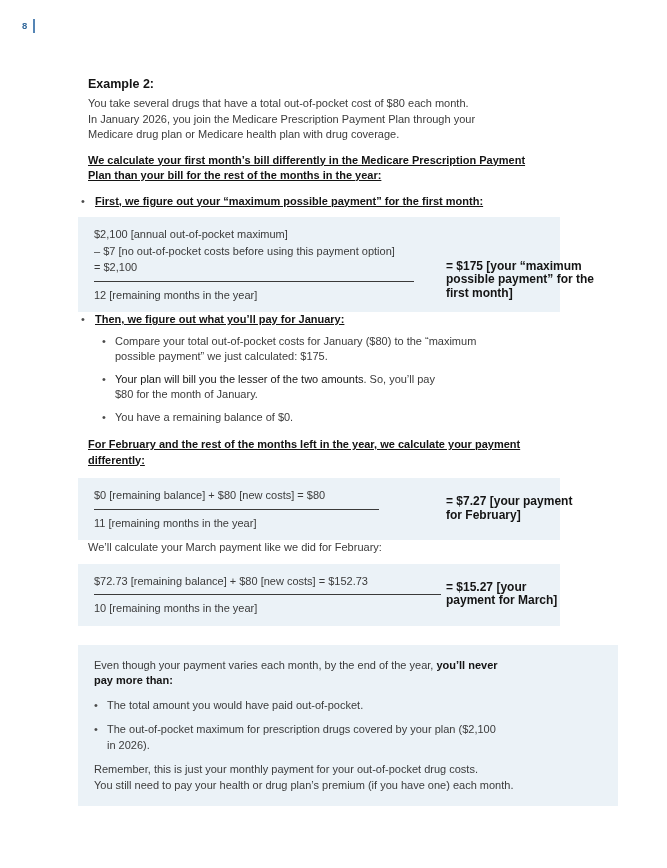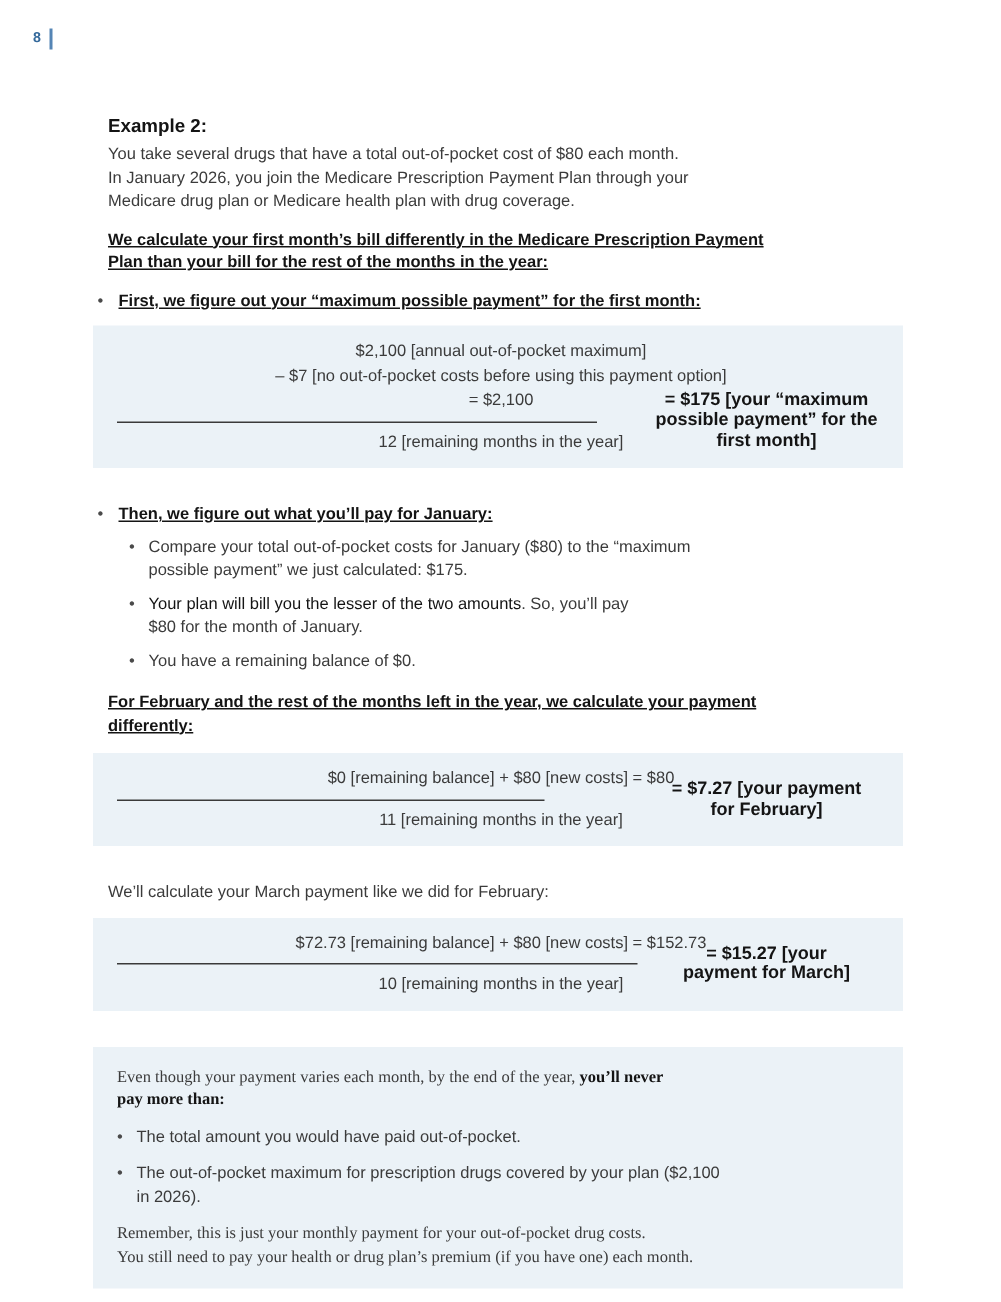--- a/index.html
+++ b/index.html
@@ -21,62 +21,61 @@
     line-height:15.5px;
   }
   
   .pageno{
     position:absolute;top:18px;left:22px;
     font-size:9.5px;font-weight:bold;color:var(--accent);
     display:flex;align-items:center;
   }
   .pagebar{display:inline-block;width:2px;height:14px;background:#5585b5;margin-left:6px;}
   
-  .content{position:absolute;top:76px;left:72px;width:540px;}
+  .content{position:absolute;top:76px;left:88px;width:540px;}
   h2.example{font-size:12.5px;line-height:16px;color:var(--bold_text);margin-bottom:4px;font-weight:bold;}
   p.body{white-space:pre-line;margin-bottom:10px;}
   .bold{font-weight:bold;color:var(--bold_text);text-decoration:underline;}
   
   .bullet{display:flex;margin-bottom:8px;}
   .bullet .dot{width:13px;flex:none;color:#4a4a4a;}
   .bullet .btext{white-space:pre-line;flex:1;}
   .bullet.l1{margin-left:-7px;}
   .bullet.l1 .dot{width:14px;}
   .subbullets{margin-left:14px;margin-bottom:12px;}
   .subbullets .bullet{margin-bottom:7px;}
   
   .calcbox{
     position:relative;
     margin-left:-10px;
-    width:540px;
+    width:482px;
     background:var(--box_bg);
     padding:9px 12px 9px 16px;
-    margin-bottom:24px;
-    text-align:center;
+    margin-bottom:0;
   }
   .fline{line-height:16.5px;white-space:nowrap;}
   .frac{border-top:1.6px solid #3a3a3a;margin:5px 0 5px 0;}
   .result{
     position:absolute;left:368px;width:162px;
     font-weight:bold;color:var(--bold_text);
     font-size:12px;line-height:13.8px;
     white-space:pre-line;
   }
   .result.bottom{bottom:11px;}
   .result.middle{top:50%;transform:translateY(-50%);}
   
   .summarybox{
     position:relative;
     margin-left:-10px;
     width:540px;
     background:var(--box_bg);
     padding:13px 8px 13px 16px;
     margin-top:19px;
   }
-  .summarybox p{white-space:pre-line;margin-bottom:9px;font-family:Liberation Serif, serif;}
+  .summarybox p{white-space:pre-line;margin-bottom:9px;}
   .summarybox .bullet{margin-bottom:9px;}
   .summarybox p:last-child{margin-bottom:0;}
   .mb6{margin-bottom:6px;}
   .mb12{margin-bottom:12px;}
 </style>
 </head>
 <body>
 
 <div class="page">
 

